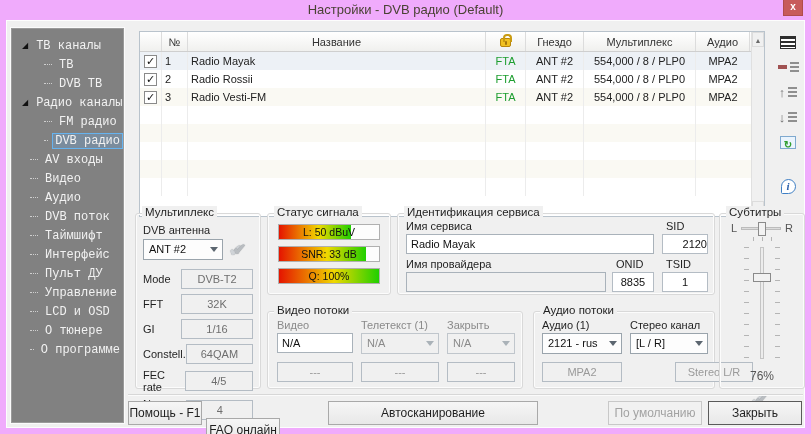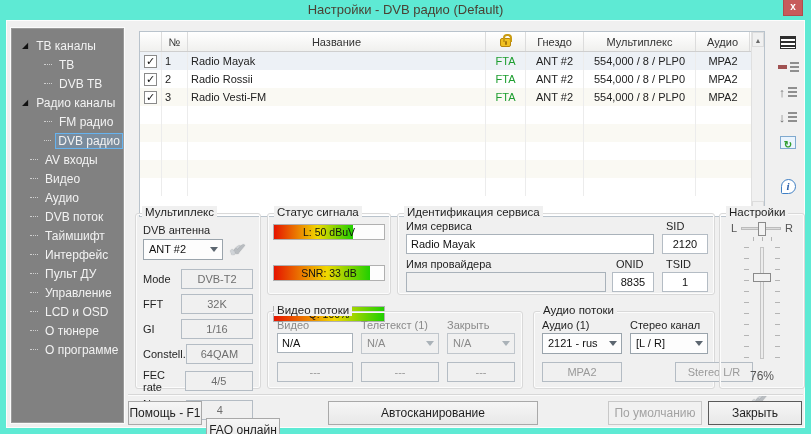--- a/index.html
+++ b/index.html
@@ -1,36 +1,36 @@
 <!DOCTYPE html>
 <html><head>
 <meta charset="utf-8">
 <style>
   * { margin:0; padding:0; box-sizing:border-box; }
   body { font-family:"Liberation Sans", sans-serif; background:#555; }
-  .window{ position:relative; width:811px; height:434px; background:#5eead4; overflow:hidden;
+  .window{ position:relative; width:811px; height:434px; background:#f0abfc; overflow:hidden;
            font-size:12px; color:#222; }
   .titlebar{ position:absolute; left:0; top:0; width:100%; height:20px; text-align:center;
              line-height:20px; font-size:13px; color:#4a4234; }
   .close-btn{ position:absolute; top:0; right:8px; width:20px; height:16px; background:#c75b5b;
               border:1px solid #b04c4c; border-top:none; color:#fff; font-size:10px; font-weight:bold;
               text-align:center; line-height:14px; cursor:pointer; }
   .content{ position:absolute; left:6px; top:20px; width:799px; height:408px; background:#f0f0f0;
             border:1px solid #fdfdfd; }
 
   
   .sidebar{ position:absolute; left:4px; top:7px; width:113px; height:395px; background:#818181;
             border:1px solid #9a9a9a; box-shadow:0 0 0 1px #fbfbfb; padding-top:7px; }
   .tree-item{ height:19px; display:flex; align-items:center; color:#f2f2f2; font-size:12px; cursor:default; white-space:nowrap; }
   .tree-item.lvl0{ padding-left:10px; }
   .tree-item.lvl0.leaf{ padding-left:18px; }
   .tree-item.lvl1{ padding-left:32px; }
   .tree-item .tw{ font-size:8px; color:#111; margin-right:5px; line-height:8px; }
   .tree-item .dot{ width:8px; border-bottom:1px dotted #cfcfcf; margin-right:4px; }
-  .tree-item .lbl{ padding:1px 3px; }
+  .tree-item .lbl{ padding:1px 3px;font-family:Liberation Mono, monospace; }
   .tree-item.selected .lbl{ background:rgba(110,160,210,.35); border:1px solid #66b3ef; padding:0 2px; }
 
   
   .table-wrap{ position:absolute; left:132px; top:10px; width:626px; height:186px; background:#fff;
                border:1px solid #b9c3cc; }
   .trow{ display:flex; height:18px; line-height:18px; font-size:11px; }
   .thead{ height:20px; line-height:20px; background:linear-gradient(#ffffff,#f0f0ee);
           border-bottom:1px solid #cfcfcf; color:#333; }
   .tcell{ border-right:1px solid #ececec; overflow:hidden; white-space:nowrap; padding:0 3px; }
   .thead .tcell{ border-right:1px solid #dcdcdc; text-align:center; }
@@ -93,22 +93,22 @@
   .dbl-check{ position:relative; width:22px; height:18px; }
   .dbl-check span{ position:absolute; font-size:16px; font-weight:bold; color:#b9bdc1; text-shadow:0 0 1px #8d9195; }
   .dbl-check span:first-child{ left:0; top:0; color:#cfd3d7; }
   .dbl-check span:last-child{ left:4px; top:-1px; }
 
   
   .mux-row{ display:flex; align-items:center; margin:0 7px 5px 7px; justify-content:space-between; }
   .mux-row .fbox{ width:72px; }
 
   
-  .sig-bar{ position:relative; width:112px; height:16px; border:1px solid #b0b0b0; background:#fdfdfd;
-            margin:0 auto 25px auto; }
+  .sig-bar{ position:relative; width:102px; height:16px; border:1px solid #b0b0b0; background:#fdfdfd;
+            margin:0 auto 6px auto; }
   .sig-fill{ position:absolute; left:0; top:0; bottom:0;
              background:linear-gradient(to right,#e51400,#f0d800 55%,#20d000); }
   .sig-text{ position:absolute; left:0; right:0; top:1px; text-align:center; font-size:10.5px; color:#111; }
 
   
   .balance{ display:flex; align-items:center; justify-content:center; gap:4px; margin-top:8px; color:#555; font-size:11px; }
   .h-track{ position:relative; width:40px; height:3px; background:#dcdcdc; border:1px solid #bcbcbc; }
   .h-thumb{ position:absolute; left:16px; top:-6px; width:8px; height:14px; background:#f2f2f2; border:1px solid #8a8a8a; }
   .h-ticks{ display:flex; justify-content:center; gap:8px; height:4px; margin-top:3px; }
   .h-ticks i{ width:1px; height:4px; background:#b5b5b5; }
@@ -389,21 +389,21 @@
             <div class="sig-text">Q: 100%</div>
           </div>
       </div>
     </div>
 
     <div class="groupbox" style="left:390px; top:192px; width:318px; height:82px;">
       <div class="gb-title">Идентификация сервиса</div>
       <div style="position:absolute; left:8px; top:6px;" class="flabel">Имя сервиса</div>
       <div style="position:absolute; left:268px; top:6px;" class="flabel">SID</div>
       <input class="tinput" style="position: absolute; left: 8px; top: 20px; width: 248px;" value="Radio Mayak">
-      <div class="fbox" style="position:absolute; left:264px; top:20px; width:46px; background:#fff; color:#111;">2120</div>
+      <div class="fbox" style="position:absolute; left:264px; top:20px; width:46px; background:#fff; color:#111;text-align:right;">2120</div>
       <div style="position:absolute; left:8px; top:44px;" class="flabel">Имя провайдера</div>
       <div style="position:absolute; left:218px; top:44px;" class="flabel">ONID</div>
       <div style="position:absolute; left:268px; top:44px;" class="flabel">TSID</div>
       <input class="tinput" disabled="" style="position: absolute; left: 8px; top: 58px; width: 200px;" value="">
       <div class="fbox" style="position:absolute; left:214px; top:58px; width:42px; background:#fff; color:#111;">8835</div>
       <div class="fbox" style="position:absolute; left:264px; top:58px; width:46px; background:#fff; color:#111;">1</div>
     </div>
 
     <div class="groupbox" style="left:260px; top:290px; width:256px; height:78px;">
       <div class="gb-title">Видео потоки</div>
@@ -422,21 +422,21 @@
       <div class="gb-title">Аудио потоки</div>
       <div style="position:absolute; left:8px; top:7px;" class="flabel">Аудио (1)</div>
       <div style="position:absolute; left:96px; top:7px;" class="flabel">Стерео канал</div>
       <div class="select" style="position:absolute; left:8px; top:21px; width:80px;"><span>2121 - rus</span><span class="chev"></span></div>
       <div class="select" style="position:absolute; left:96px; top:21px; width:78px;"><span>[L / R]</span><span class="chev"></span></div>
       <div class="fbox" style="position:absolute; left:8px; top:50px; width:80px; color:#9a9a9a;">MPA2</div>
       <div class="fbox" style="position:absolute; left:99px; top:50px; width:78px; color:#9a9a9a;margin-left:42px;">Stereo L/R</div>
     </div>
 
     <div class="groupbox" style="left:712px; top:192px; width:86px; height:176px;">
-      <div class="gb-title">Настройки</div>
+      <div class="gb-title">Субтитры</div>
       <div class="balance">
         <span>L</span>
         <span class="h-track">
             <span class="h-thumb"></span>
           </span>
         <span>R</span>
       </div>
       <div class="h-ticks">
           <i></i>
           <i></i>

